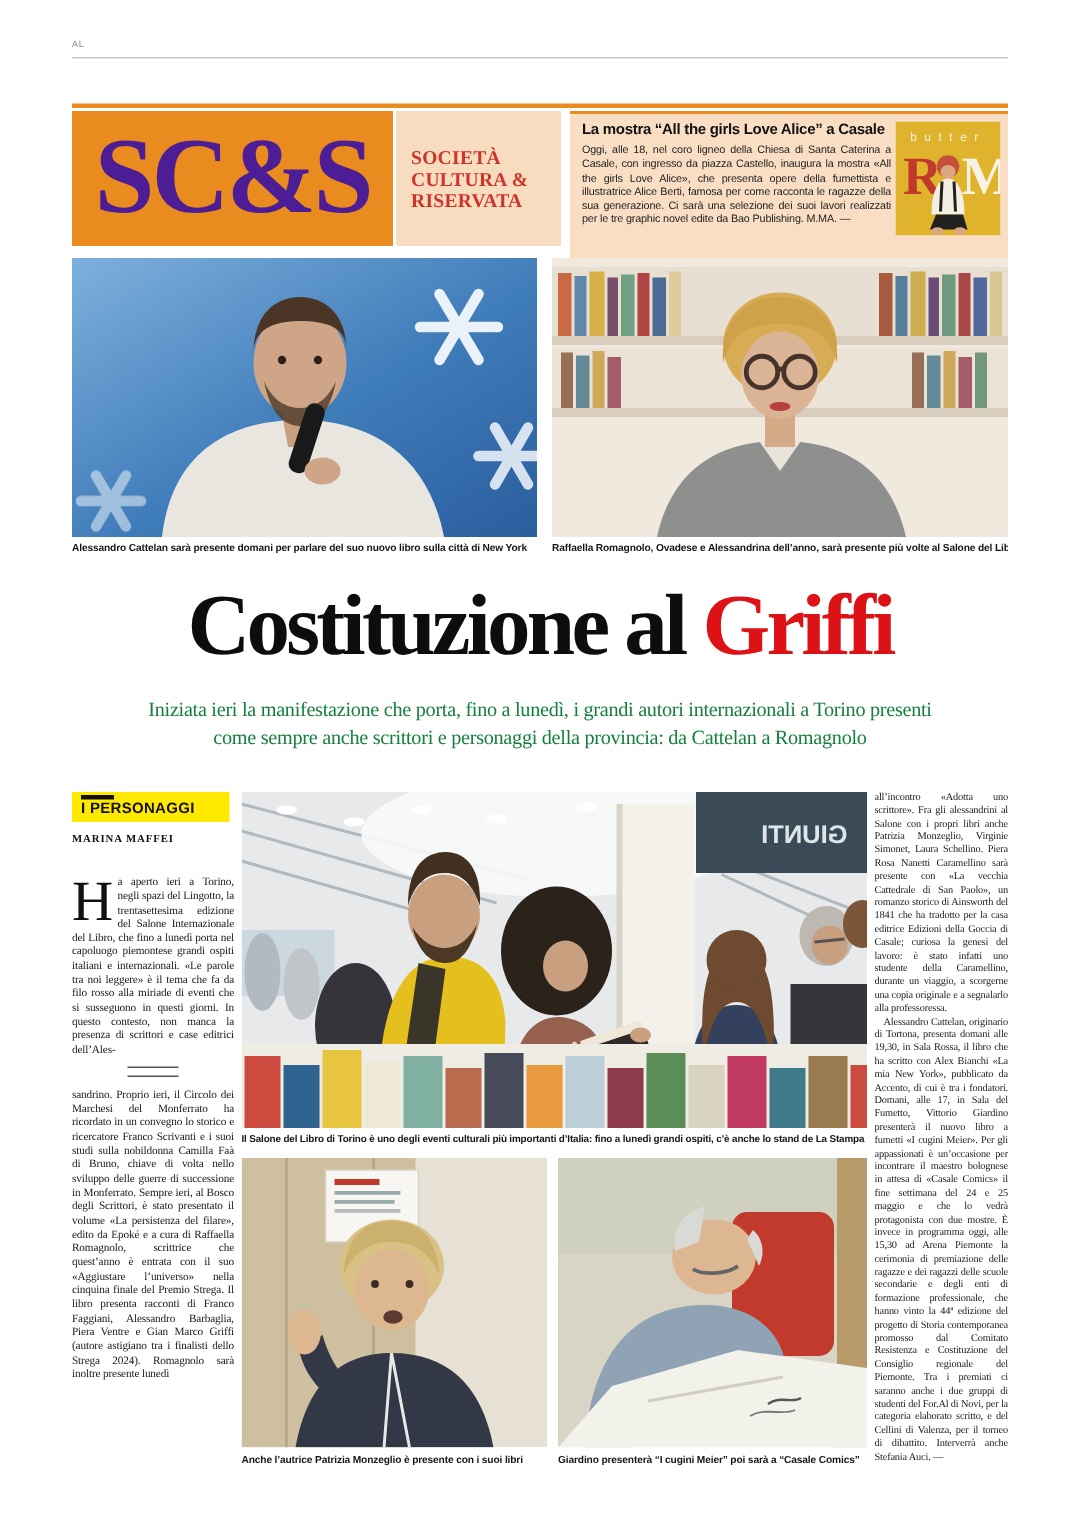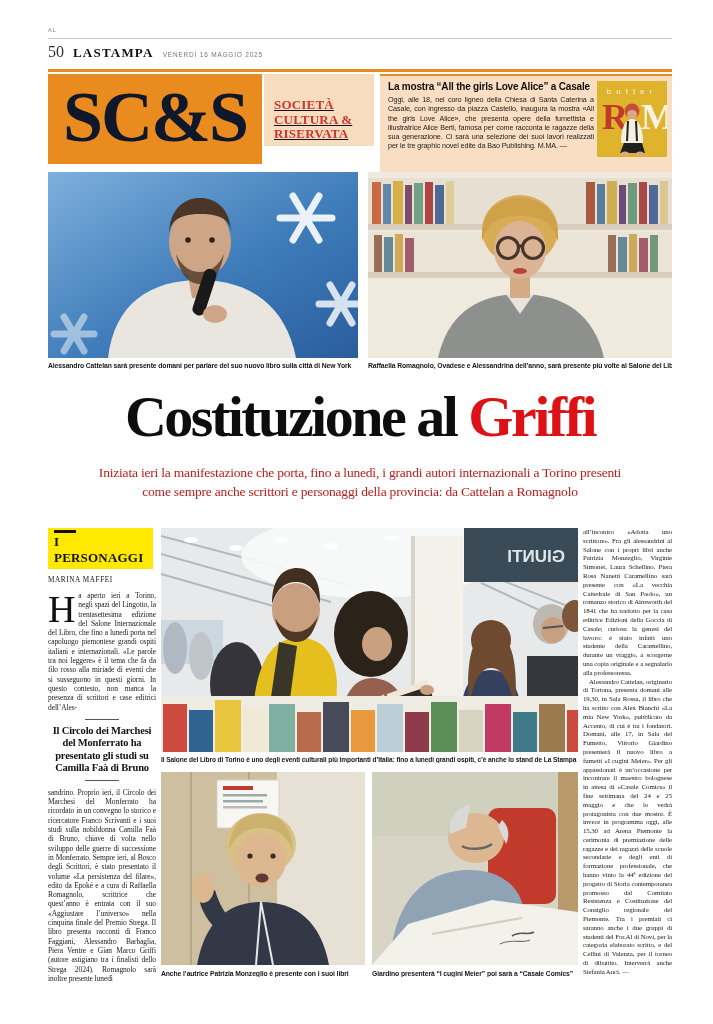--- a/index.html
+++ b/index.html
@@ -12,48 +12,48 @@
   
   .edition { position:absolute; left:48px; top:27px; font-family:"Liberation Sans",sans-serif; font-size:6px; color:#8a8a8a; letter-spacing:.5px; }
   .top-hairline { position:absolute; left:48px; top:38px; width:624px; height:1px; background:#c9c9c9; }
   .header-row { position:absolute; left:48px; top:43px; width:624px; display:flex; align-items:baseline; gap:9px; }
   .pagenum { font-size:16px; color:#333; font-weight:400; }
   .masthead { font-weight:700; font-size:13px; letter-spacing:1.2px; color:#111; }
   .pagedate { font-family:"Liberation Sans",sans-serif; font-size:6.5px; color:#777; letter-spacing:.8px; }
   .orange-rule { position:absolute; left:48px; top:69px; width:624px; height:3px; background:#e98b1e; }
   
   .scs-box { position:absolute; left:48px; top:74px; width:214px; height:90px; background:#e98b1e;
-    color:#0f172a; font-weight:700; font-size:72px; line-height:86px; text-align:center; letter-spacing:-2px; }
-  .soc-box { position:absolute; left:264px; top:74px; width:110px; height:72px; background:#f8dcc0; padding:24px 0 0 10px;text-decoration:underline; }
+    color:#4c1d95; font-weight:700; font-size:72px; line-height:86px; text-align:center; letter-spacing:-2px; }
+  .soc-box { position:absolute; left:264px; top:74px; width:110px; height:90px; background:#f8dcc0; padding:24px 0 0 10px; }
   .soc-box div { color:#ce3429; font-weight:700; font-size:13px; line-height:14.5px; letter-spacing:.2px; }
   .mostra-box { position:absolute; left:380px; top:74px; width:292px; height:103px; background:#f9dec4;
     border-top:2.5px solid #e98b1e; border-bottom:2.5px solid #e98b1e; padding:5px 7px 4px 8px; }
   .mostra-title { font-family:"Liberation Sans",sans-serif; font-weight:700; font-size:10px; letter-spacing:-.2px; margin-bottom:3px; width:208px; white-space:nowrap; overflow:hidden; }
   .mostra-body { font-family:Liberation Sans, sans-serif; font-size:7.2px; line-height:9.3px; text-align:justify; width:206px; letter-spacing:-.1px; color:#222; }
   .cover-art { position:absolute; right:5px; top:5px; width:70px; height:76px; }
   
   .photo { position:absolute; overflow:hidden; }
   .photo svg { display:block; width:100%; height:100%; }
   .ph1 { left:48px; top:172px; width:310px; height:186px; }
   .ph2 { left:368px; top:172px; width:304px; height:186px; }
   .cap { position:absolute; font-family:"Liberation Sans",sans-serif; font-weight:700; font-size:6.8px; letter-spacing:-.1px; color:#151515; white-space:nowrap; overflow:hidden; }
   .cap1 { left:48px; top:362px; width:312px; }
   .cap2 { left:368px; top:362px; width:304px; }
   
   .headline { position:absolute; left:40px; top:386px; width:640px; text-align:center;
     font-weight:700; font-size:58px; line-height:62px; letter-spacing:-2.5px; color:#0d0d0d; }
   .headline .red { color:#dd1217; }
   .standfirst { position:absolute; left:86px; top:464px; width:548px; text-align:center;
-    font-size:13.5px; line-height:18.5px; letter-spacing:-.2px; color:#b91c1c; }
+    font-size:13.5px; line-height:18.5px; letter-spacing:-.2px; color:#15803d; }
   
   .leftcol { position:absolute; left:48px; top:528px; width:108px; height:482px; overflow:hidden; }
   .kicker { position:relative; background:#ffe900; width:105px; padding:6px 6px 3px 6px; margin-bottom:7px; }
   .kicker-bar { position:absolute; left:6px; top:2px; width:22px; height:2.5px; background:#111; }
-  .kicker-label { font-family:Liberation Serif, serif; font-weight:700; font-size:13px; letter-spacing:.2px; color:#111; }
-  .byline { font-weight:400; font-size:7.2px; letter-spacing:.6px; margin-bottom:7px; }
+  .kicker-label { font-family:Liberation Sans, sans-serif; font-weight:700; font-size:10px; letter-spacing:.2px; color:#111; }
+  .byline { font-weight:700; font-size:7.2px; letter-spacing:.6px; margin-bottom:20px; }
   .bodytxt { font-size:7.5px; line-height:9.3px; text-align:justify; letter-spacing:-.1px; color:#1a1a1a; }
   .dropcap { float:left; font-size:38px; line-height:32px; padding:2px 3px 0 0; font-weight:400; color:#111; }
   .pullquote-wrap { margin:7px 0 7px 0; }
   .rule-sm { width:34px; height:1px; background:#555; margin:5px auto; }
   .pullquote { font-weight:700; font-size:10.5px; line-height:12.5px; text-align:center; letter-spacing:-.2px; color:#111; }
   .rightcol { position:absolute; left:583px; top:528px; width:89px; height:452px; overflow:hidden;
     font-size:6.9px; line-height:8.8px; text-align:justify; letter-spacing:-.12px; color:#1a1a1a; }
   .rightcol .p-indent { text-indent:6px; }
   .copyright { margin-top:3px; text-align:right; font-family:"Liberation Sans",sans-serif; font-size:4.4px; color:#666; letter-spacing:.2px; }
   
@@ -64,25 +64,20 @@
   .cap4 { left:161px; top:970px; width:204px; }
   .cap5 { left:372px; top:970px; width:206px; }
 </style>
 </head>
 <body>
 
 <div class="sheet">
 
   <div class="edition">AL</div>
   <div class="top-hairline"></div>
-  <div class="header-row">
-    <span class="pagenum">50</span>
-    <span class="masthead">LASTAMPA</span>
-    <span class="pagedate">VENERDÌ 16 MAGGIO 2025</span>
-  </div>
   <div class="orange-rule"></div>
 
   <div class="scs-box">SC&amp;S</div>
   <div class="soc-box">
     <div>SOCIETÀ</div>
     <div>CULTURA &amp;</div>
     <div>RISERVATA</div>
   </div>
   <div class="mostra-box">
     <div class="mostra-title">La mostra “All the girls Love Alice” a Casale</div>
@@ -203,21 +198,20 @@
 
   <div class="leftcol">
     <div class="kicker">
       <div class="kicker-bar"></div>
       <div class="kicker-label">I PERSONAGGI</div>
     </div>
     <div class="byline">MARINA MAFFEI</div>
     <p class="bodytxt"><span class="dropcap">H</span><span>a aperto ieri a Torino, negli spazi del Lingotto, la trentasettesima edizione del Salone Internazionale del Libro, che fino a lunedì porta nel capoluogo piemontese grandi ospiti italiani e internazionali. «Le parole tra noi leggere» è il tema che fa da filo rosso alla miriade di eventi che si susseguono in questi giorni. In questo contesto, non manca la presenza di scrittori e case editrici dell’Ales-</span></p>
     <div class="pullquote-wrap">
       <div class="rule-sm"></div>
-      <div class="pullquote">Il Circolo dei Marchesi del Monferrato ha presentato gli studi su Camilla Faà di Bruno</div>
       <div class="rule-sm"></div>
     </div>
     <p class="bodytxt">sandrino. Proprio ieri, il Circolo dei Marchesi del Monferrato ha ricordato in un convegno lo storico e ricercatore Franco Scrivanti e i suoi studi sulla nobildonna Camilla Faà di Bruno, chiave di volta nello sviluppo delle guerre di successione in Monferrato. Sempre ieri, al Bosco degli Scrittori, è stato presentato il volume «La persistenza del filare», edito da Epoké e a cura di Raffaella Romagnolo, scrittrice che quest’anno è entrata con il suo «Aggiustare l’universo» nella cinquina finale del Premio Strega. Il libro presenta racconti di Franco Faggiani, Alessandro Barbaglia, Piera Ventre e Gian Marco Griffi (autore astigiano tra i finalisti dello Strega 2024). Romagnolo sarà inoltre presente lunedì</p>
   </div>
 
   <div class="photo ph3">
     <svg viewBox="0 0 417 224" preserveAspectRatio="none">
       <rect width="417" height="224" fill="#e8e9ea"></rect>
       <g stroke="#9aa4ad" stroke-width="2" opacity="0.7">
         <line x1="0" y1="8" x2="190" y2="58"></line>

